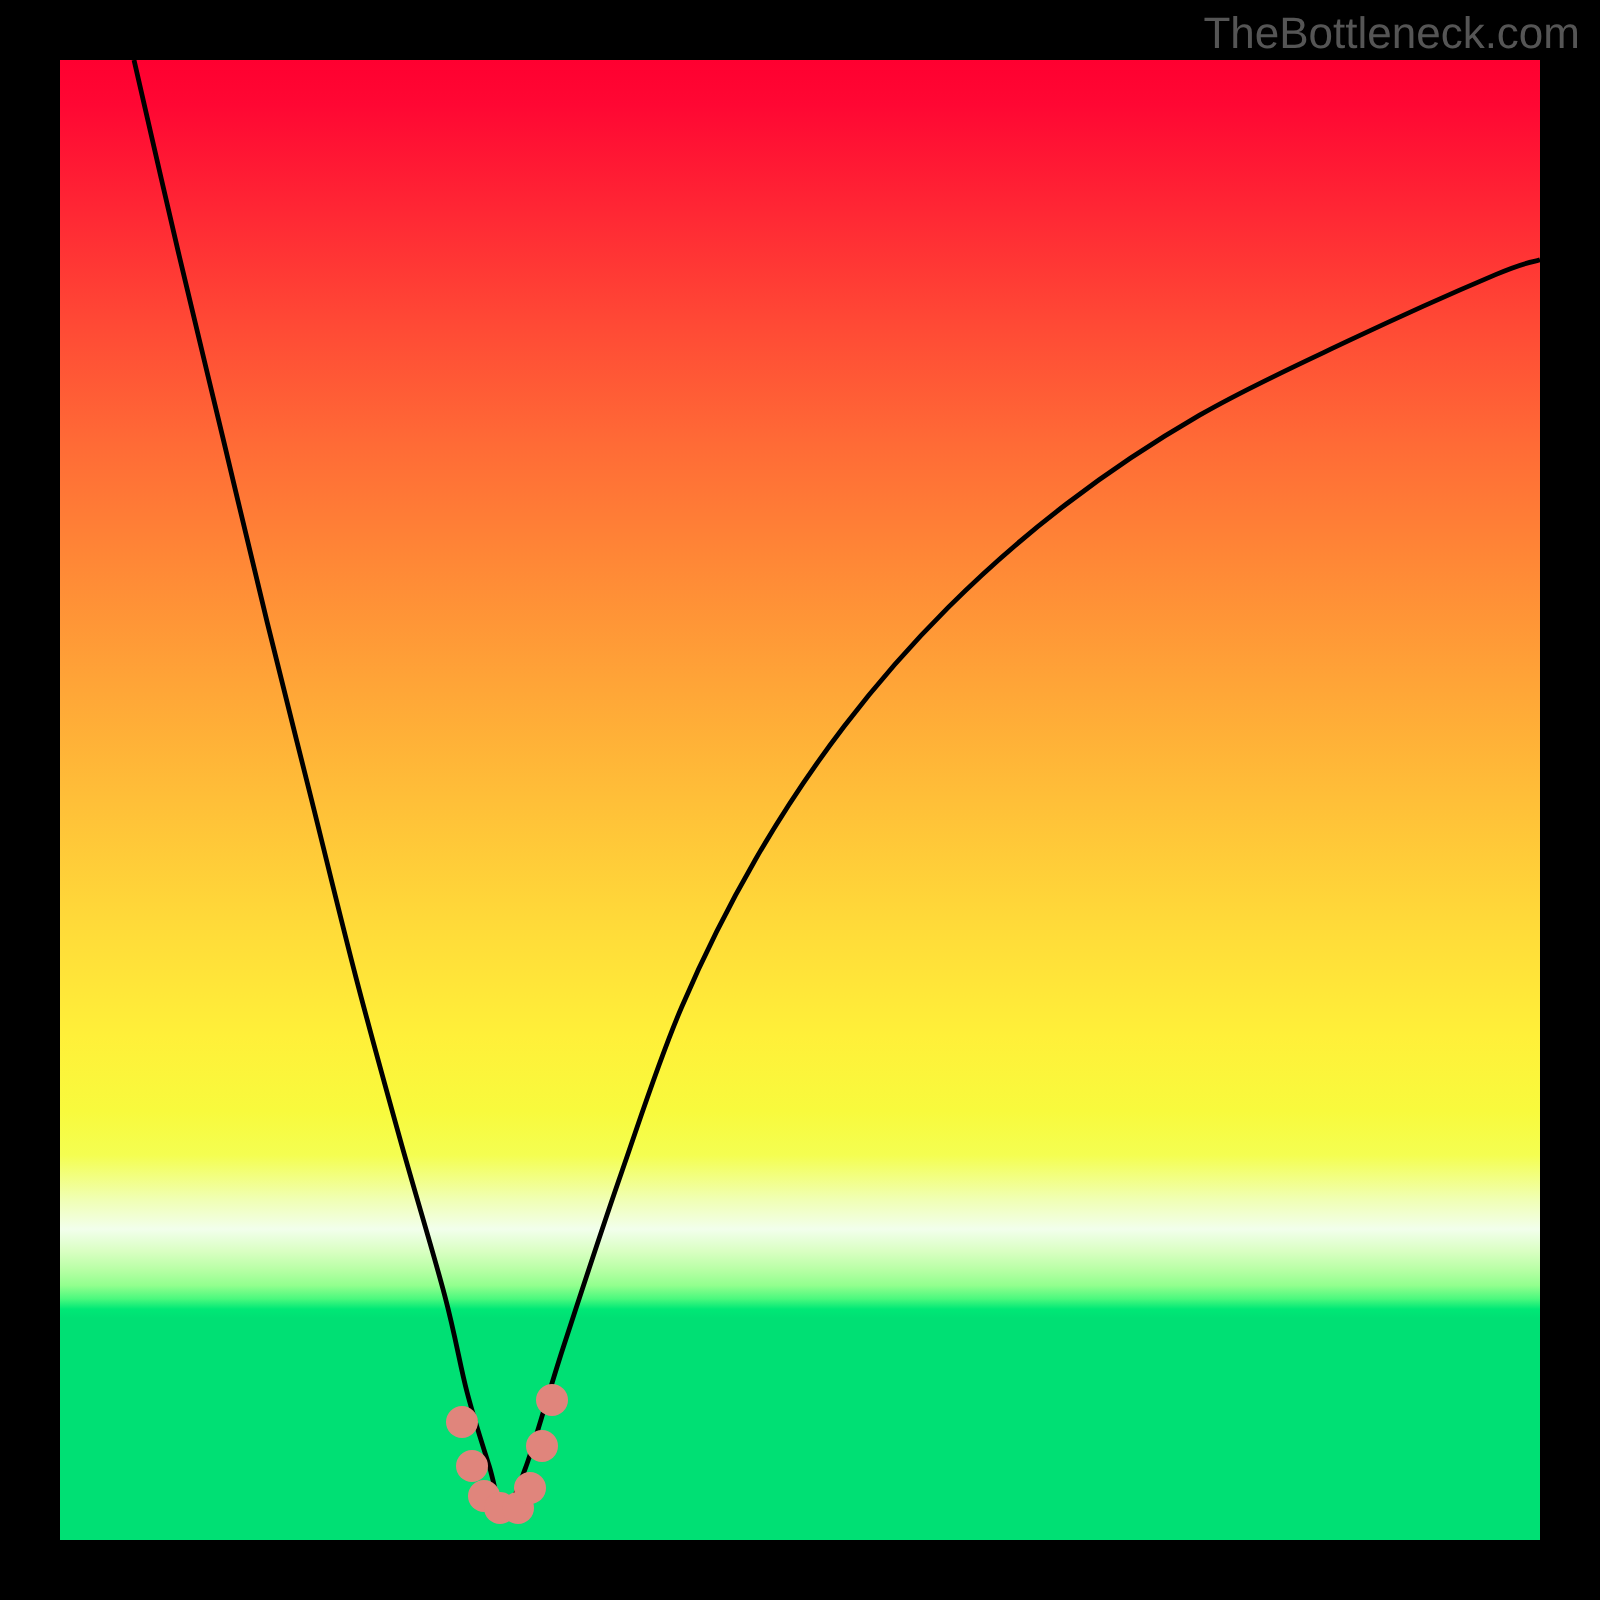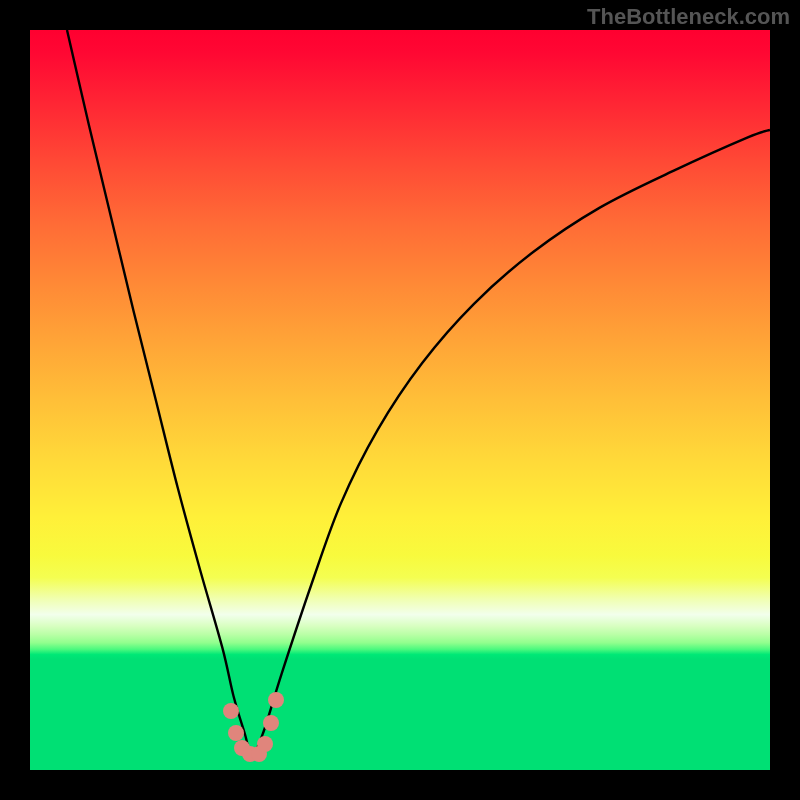--- a/index.html
+++ b/index.html
@@ -1,16 +1,16 @@
 <!DOCTYPE html>
 <html><head>
   <meta charset="utf-8">
   <style>
     body{margin:0;padding:0;width:800px;height:800px;background:#000;font-family:Arial,sans-serif;}
-    .wm{position:absolute;top:4px;right:10px;color:#555;font-size:22px;font-weight:700;z-index:3;}
+    .wm{position:absolute;top:4px;right:10px;color:#555;font-size:22px;font-weight:400;z-index:3;}
     .gradient{position:absolute;top:30px;left:30px;width:740px;height:740px;
       background:linear-gradient(to bottom,
         #ff0030 0%, #ff0733 3%, #ff2634 10%, #ff4a35 18%, #ff6b36 26%,
         #ff8836 34%, #ffa437 42%, #ffbf38 50%, #ffd939 58%, #fff039 66%,
         #f8fa3d 71%, #f4fe51 74%, #f0ffb4 77%, #f2ffec 79%, #d9ffc2 80.5%,
         #b9ffa6 81.7%, #92ff8e 82.8%, #4bf97e 83.7%, #00e876 84.4%,
         #00e074 85%, #00e074 100%);}
     svg.curve{position:absolute;top:30px;left:30px;width:740px;height:740px;z-index:2;}
     .pts{position:absolute;top:30px;left:30px;width:740px;height:740px;z-index:2;}
     .pt{position:absolute;width:16px;height:16px;border-radius:50%;background:#e0857c;transform:translate(-50%,-50%);}

